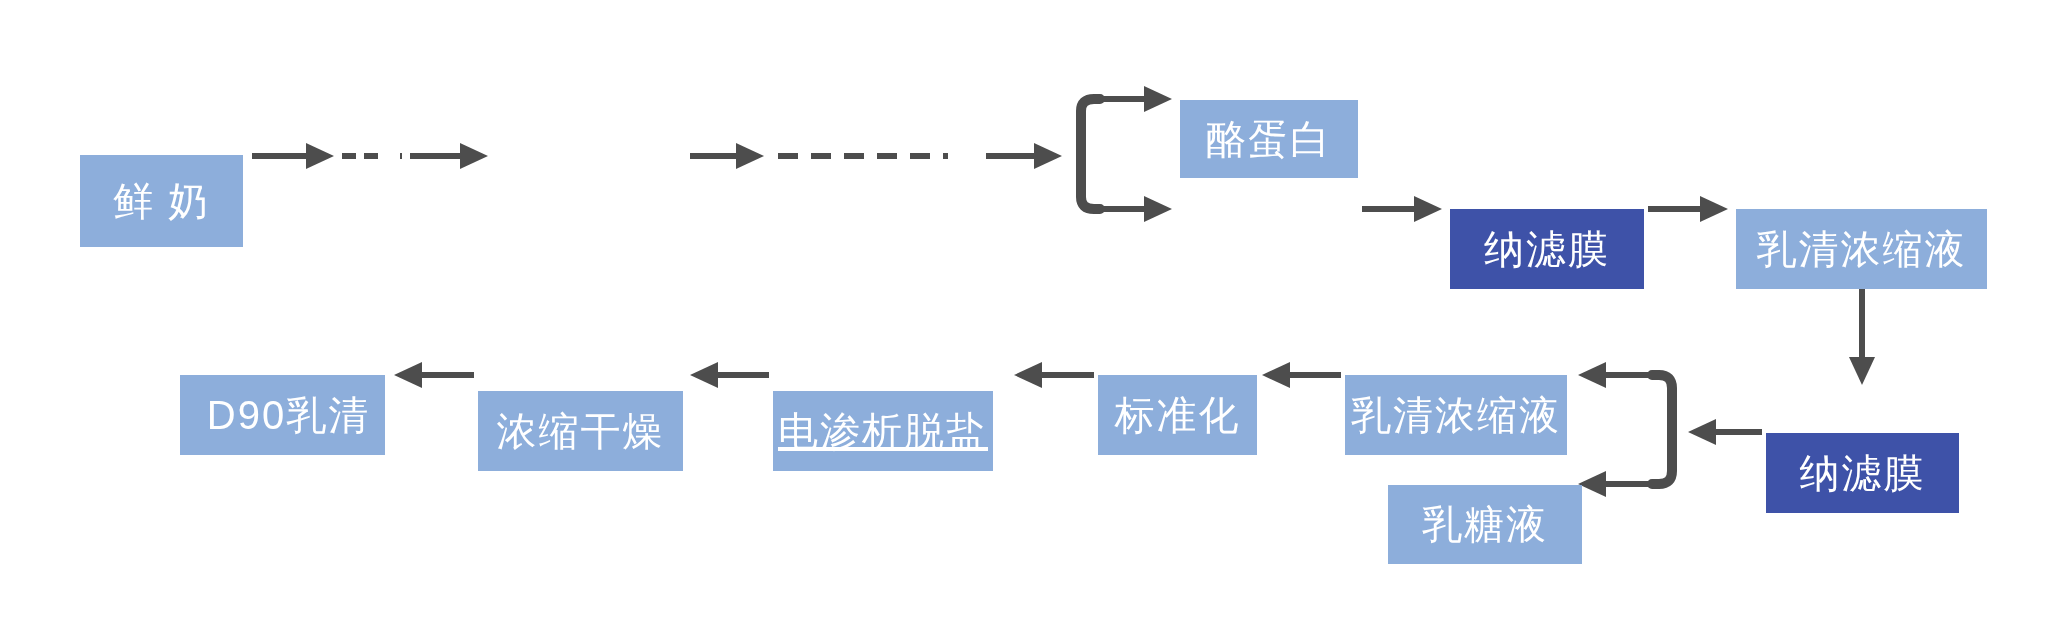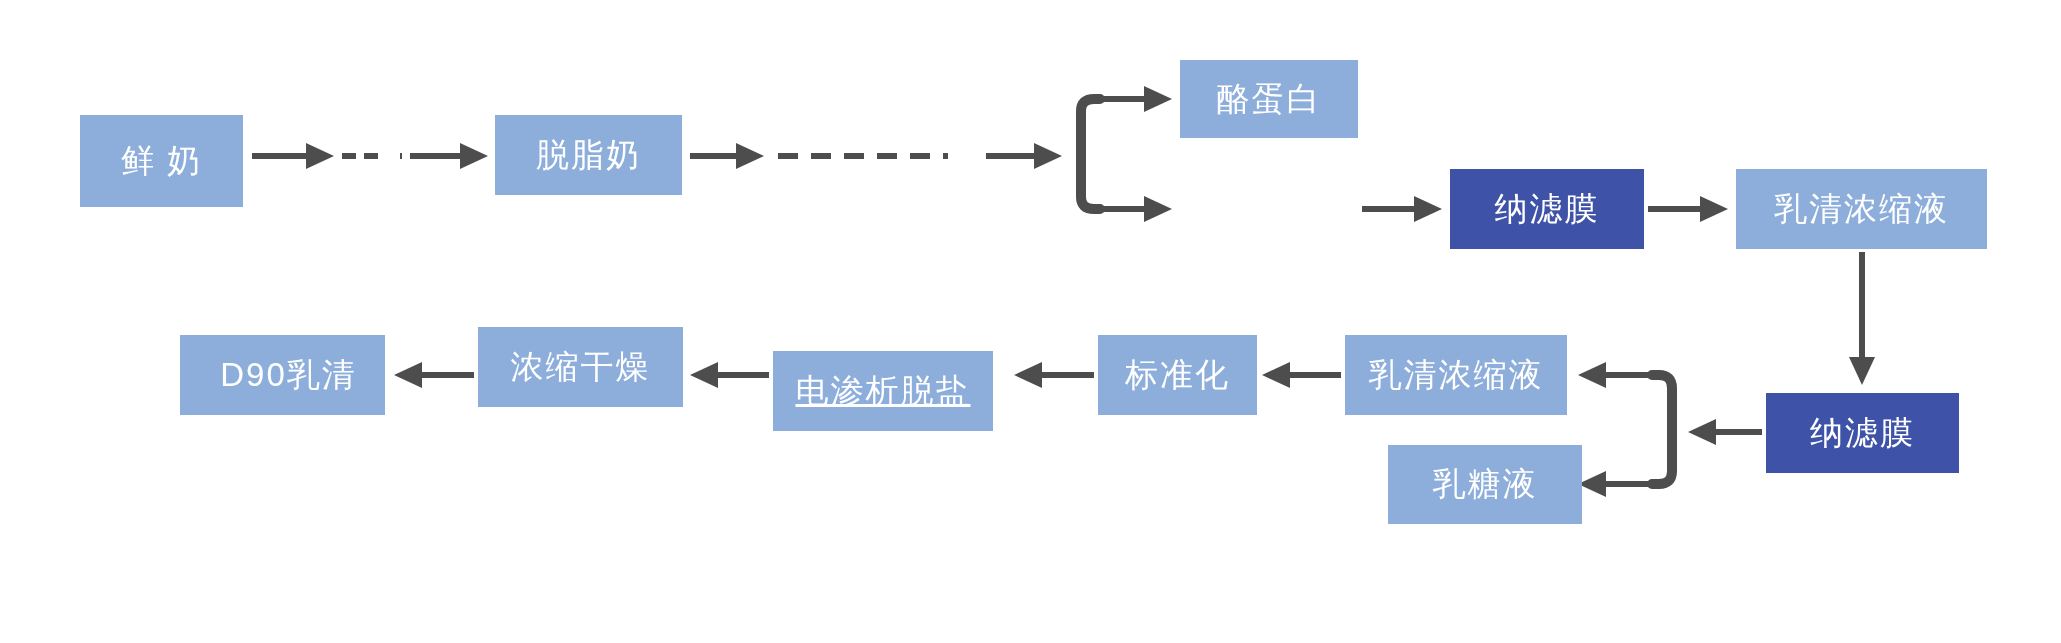--- a/index.html
+++ b/index.html
@@ -19,24 +19,25 @@
   }
   .connector-layer{position:absolute;left:0;top:0;width:2061px;height:643px;}
   .edge{stroke:var(--connector);stroke-width:6;fill:none;}
   .bracket{stroke-width:10;stroke-linecap:round;}
   .arrowhead{fill:var(--connector);}
   .node{
     position:absolute;
     display:flex;align-items:center;justify-content:center;
     background:var(--node-fill);
     color:var(--text);
-    font-size:33px;
+    font-size:40px;
     letter-spacing:2px;
     white-space:nowrap;
     box-sizing:border-box;
+    margin-top:40px;
   }
   .node.dark{background:var(--node-fill-dark);text-align:right;}
 </style>
 </head>
 <body>
 
 <div class="canvas">
 
   <svg class="connector-layer" width="2061" height="643" viewBox="0 0 2061 643" xmlns="http://www.w3.org/2000/svg">
     <defs>
@@ -68,36 +69,35 @@
     <path class="edge" d="M1652,484 H1604" marker-end="url(#ah)"></path>
 
     <path class="edge" d="M1341,375 H1288" marker-end="url(#ah)"></path>
     <path class="edge" d="M1094,375 H1040" marker-end="url(#ah)"></path>
     <path class="edge" d="M769,375 H716" marker-end="url(#ah)"></path>
     <path class="edge" d="M474,375 H420" marker-end="url(#ah)"></path>
   </svg>
 
   <div class="node" style="left:80px;top:115px;width:163px;height:92px;">鲜 奶</div>
 
-  <div class="node" style="left:495px;top:115px;width:187px;height:80px;">脱脂奶</div>
 
   <div class="node" style="left:1180px;top:60px;width:178px;height:78px;">酪蛋白</div>
 
 
   <div class="node dark" style="left:1450px;top:169px;width:194px;height:80px;">纳滤膜</div>
 
   <div class="node" style="left:1736px;top:169px;width:251px;height:80px;">乳清浓缩液</div>
 
   <div class="node dark" style="left:1766px;top:393px;width:193px;height:80px;">纳滤膜</div>
 
   <div class="node" style="left:1345px;top:335px;width:222px;height:80px;">乳清浓缩液</div>
 
   <div class="node" style="left:1388px;top:445px;width:194px;height:79px;">乳糖液</div>
 
   <div class="node" style="left:1098px;top:335px;width:159px;height:80px;text-align:center;">标准化</div>
 
   <div class="node" style="left:773px;top:351px;width:220px;height:80px;text-decoration:underline;">电渗析脱盐</div>
 
-  <div class="node" style="left:478px;top:327px;width:205px;height:80px;">浓缩干燥</div>
+  <div class="node" style="left:478px;top:351px;width:205px;height:80px;">浓缩干燥</div>
 
   <div class="node" style="left:180px;top:335px;width:205px;height:80px;padding-left:12px;">D90乳清</div>
 
 </div>
 
 </body></html>

